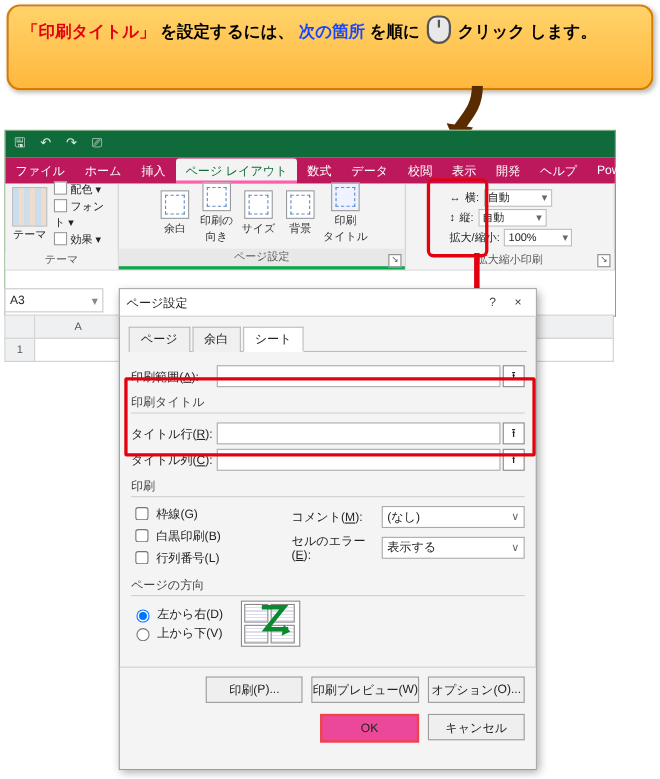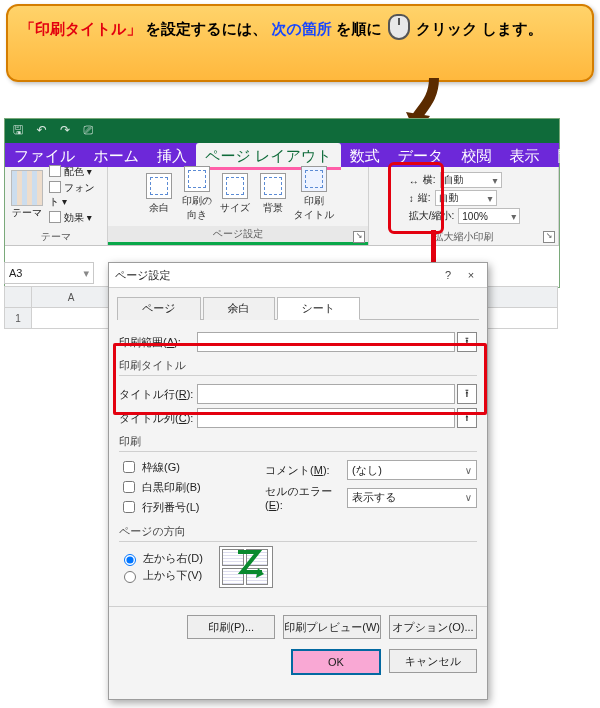--- a/index.html
+++ b/index.html
@@ -27,21 +27,21 @@
 
   
   .tail{position:absolute;left:404px;top:78px;width:40px;height:60px}
   .tail svg{width:100%;height:100%}
 
   
   .excel{position:absolute;left:4px;top:118px;width:554px;height:168px;background:#fff;
          border:1px solid #7aa97a}
   .titlebar{height:24px;background:#0f6b3a;display:flex;align-items:center;padding:0 8px;color:#fff}
   .tb-icons span{margin-right:10px;font-size:12px;opacity:.85}
-  .ribbon-tabs{height:24px;background:#6d28d9;display:flex;align-items:flex-start;color:#fff;font-size:15px}
+  .ribbon-tabs{height:24px;background:#be185d;display:flex;align-items:center;color:#fff;font-size:11px}
   .rtab{padding:4px 9px;cursor:pointer;white-space:nowrap}
   .rtab.active{background:#f3f3f3;color:#0f6b3a;border-radius:3px 3px 0 0}
   .rtab.hl{box-shadow:inset 0 -3px 0 #ff5ea8}
   .ribbon-body{height:78px;background:#f3f3f3;border-bottom:1px solid #c5c5c5;display:flex}
   .rb-group{border-right:1px solid #d0d0d0;display:flex;flex-direction:column;justify-content:flex-end;align-items:center;position:relative}
   .rb-title{font-size:10px;color:#5a5a5a;height:16px;line-height:16px;text-align:center;width:100%;background:#f3f3f3}
   .rb-content{flex:1;display:flex;align-items:center;justify-content:center;gap:4px;padding:4px 6px}
 
   .g-theme{width:102px}
   .g-theme .rb-content{flex-direction:row;gap:6px}
@@ -81,21 +81,21 @@
   .bigarrow{position:absolute;left:423px;top:230px;width:20px;height:108px;pointer-events:none}
   .bigarrow .shaft{position:absolute;left:8px;top:0;width:5px;height:92px;background:#e3000f}
   .bigarrow .head{position:absolute;left:0;top:88px;width:0;height:0;border-left:11px solid transparent;border-right:11px solid transparent;border-top:18px solid #e3000f}
 
   
   .dialog{position:absolute;left:108px;top:262px;width:378px;height:436px;background:#f4f4f4;
           border:1px solid #9d9d9d;box-shadow:2px 3px 8px rgba(0,0,0,.35)}
   .dlg-title{height:24px;display:flex;align-items:center;justify-content:space-between;padding:0 6px;font-size:11px;border-bottom:1px solid #d0d0d0;background:#fff}
   .dlg-title .rbtns span{display:inline-block;width:20px;text-align:center;color:#444}
   .dlg-tabs{display:flex;margin:8px 8px 0;border-bottom:1px solid #bbb;font-size:11px}
-  .dlg-tab{padding:3px 24px;border:1px solid #bbb;border-bottom:none;margin-right:2px;background:#f0f0f0;cursor:pointer;position:relative;top:1px}
+  .dlg-tab{padding:3px 10px;border:1px solid #bbb;border-bottom:none;margin-right:2px;background:#f0f0f0;cursor:pointer;position:relative;top:1px}
   .dlg-tab.active{background:#fff;border-bottom:1px solid #fff}
   .dlg-body{padding:8px 10px;font-size:11px}
   .row{display:flex;align-items:center;margin:4px 0}
   .row label{width:78px}
   .row .u{text-decoration:underline}
   .txt{flex:1;height:18px;border:1px solid #a9a9a9;background:#fff}
   .pick{width:18px;height:18px;border:1px solid #888;background:#fff;margin-left:2px;display:flex;align-items:center;justify-content:center;font-size:11px}
   .fs{margin-top:6px}
   .fs-title{color:#444;margin-bottom:2px}
   .fs-box{border-top:1px solid #cfcfcf;padding-top:4px}
@@ -107,21 +107,21 @@
   .sel2::after{content:"∨";color:#666;font-size:10px}
   .order{display:flex;align-items:center;gap:10px}
   .thumb{width:48px;height:36px;border:1px solid #888;background:#fff;display:inline-flex;flex-wrap:wrap;padding:2px;gap:2px;margin-left:6px}
   .thumb i{width:20px;height:15px;border:1px solid #888;background:repeating-linear-gradient(#fff,#fff 2px,#dde 2px,#dde 3px)}
   .zarrow{position:absolute;width:32px;height:30px;left:234px;top:548px;pointer-events:none}
   .zarrow svg{width:100%;height:100%}
 
   .dlg-foot{position:absolute;left:0;right:0;bottom:0;height:76px;border-top:1px solid #cfcfcf;padding:8px 10px;display:flex;flex-direction:column;gap:10px;align-items:flex-end;background:#f4f4f4}
   .btnrow{display:flex;gap:8px}
   .btn{min-width:86px;height:22px;border:1px solid #9b9b9b;background:#efefef;font-size:11px;display:flex;align-items:center;justify-content:center;cursor:pointer}
-  .btn.primary{border:2px solid #0369a1;background:#f9a8d4}
+  .btn.primary{border:2px solid #ef4444;background:#ec4899}
 </style>
 </head>
 <body>
 <div class="stage">
 
 <div class="banner">
   <div class="banner-line bn1">
     <span class="bn-red">「印刷タイトル」</span>
     <span class="bn-black">を設定するには、</span>
     <span class="bn-blue">次の箇所</span>

